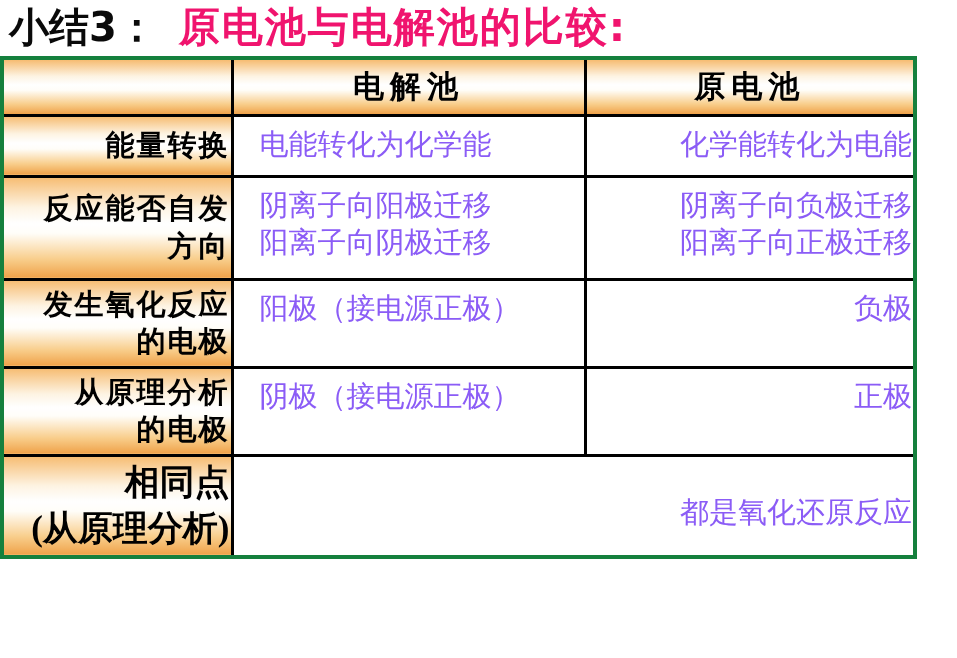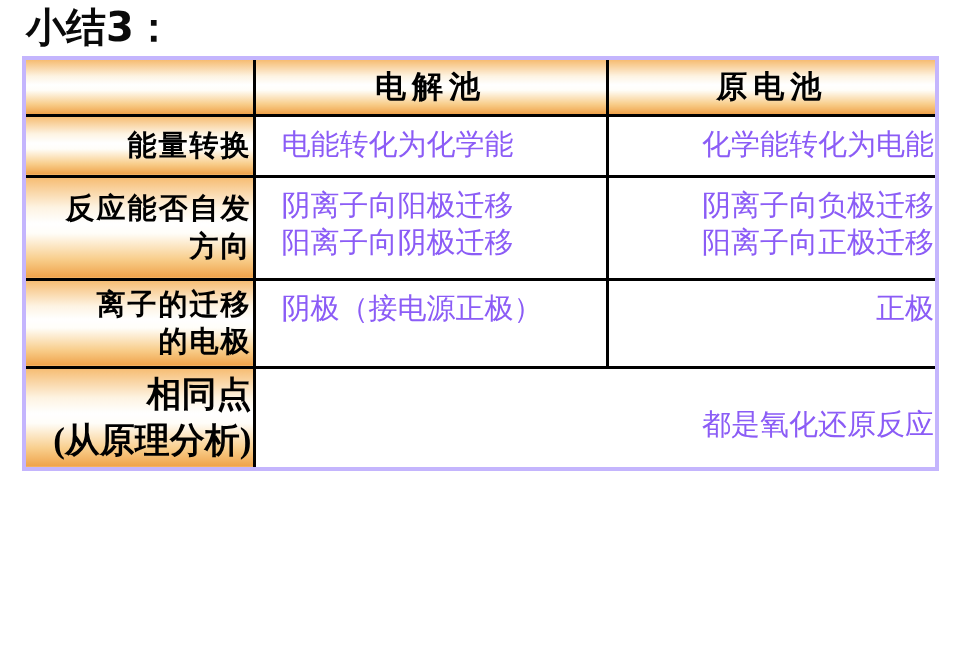--- a/index.html
+++ b/index.html
@@ -13,21 +13,21 @@
   }
   .slide {
     position: relative;
     width: 957px;
     height: 658px;
     background: #ffffff;
   }
   .title-row {
     display: flex;
     align-items: baseline;
-    padding: 2px 0 0 26px;
+    padding: 2px 0 0 9px;
     height: 54px;
     box-sizing: border-box;
   }
   .title-prefix {
     font-family: "DejaVu Sans", sans-serif;
     font-weight: bold;
     font-size: 40px;
     color: #0a0a0a;
     line-height: 50px;
     white-space: nowrap;
@@ -38,24 +38,23 @@
     font-size: 41px;
     color: #F0146E;
     line-height: 50px;
     margin-left: 22px;
     letter-spacing: 2px;
     white-space: nowrap;
   }
   table.cmp {
     border-collapse: collapse;
     table-layout: fixed;
-    margin-left: 22px;
     margin-top: 2px;
     width: 913px;
-    border: 4px solid #c4b5fd;
+    border: 4px solid #15803d;
   }
   table.cmp td {
     border: 3px solid #000;
     box-sizing: border-box;
     white-space: pre-line;
     overflow: hidden;
   }
   col.c1 { width: 230px; }
   col.c2 { width: 353px; }
   col.c3 { width: 330px; }
@@ -102,20 +101,21 @@
   tr.h-r4 { height: 73px; }
   tr.h-r5 { height: 102px; }
 </style>
 </head>
 <body>
 
 <div class="slide">
 
   <div class="title-row">
     <span class="title-prefix">小结3：</span>
+    <span class="title-main">原电池与电解池的比较:</span>
   </div>
 
   <table class="cmp">
     <colgroup>
       <col class="c1">
         <col class="c2">
         <col class="c3">
     </colgroup>
     <tbody>
       <tr class="h-header">
@@ -132,23 +132,29 @@
 
       <tr class="h-r1">
         <td class="rowlabel grad">反应能否自发
 方向</td>
         <td class="data al">阴离子向阳极迁移
 阳离子向阴极迁移</td>
         <td class="data ac">阴离子向负极迁移
 阳离子向正极迁移</td>
       </tr>
 
+      <tr class="h-r2">
+        <td class="rowlabel grad">发生氧化反应
+的电极</td>
+        <td class="data al">阳极（接电源正极）</td>
+        <td class="data ac">负极</td>
+      </tr>
 
       <tr class="h-r3">
-        <td class="rowlabel grad">离子的迁移
+        <td class="rowlabel grad">从原理分析
 的电极</td>
         <td class="data al">阴极（接电源正极）</td>
         <td class="data ac">正极</td>
       </tr>
 
 
       <tr class="h-r5">
         <td class="rowlabel big grad">相同点
 (从原理分析)</td>
         <td class="data ac vm" colspan="2">都是氧化还原反应</td>

